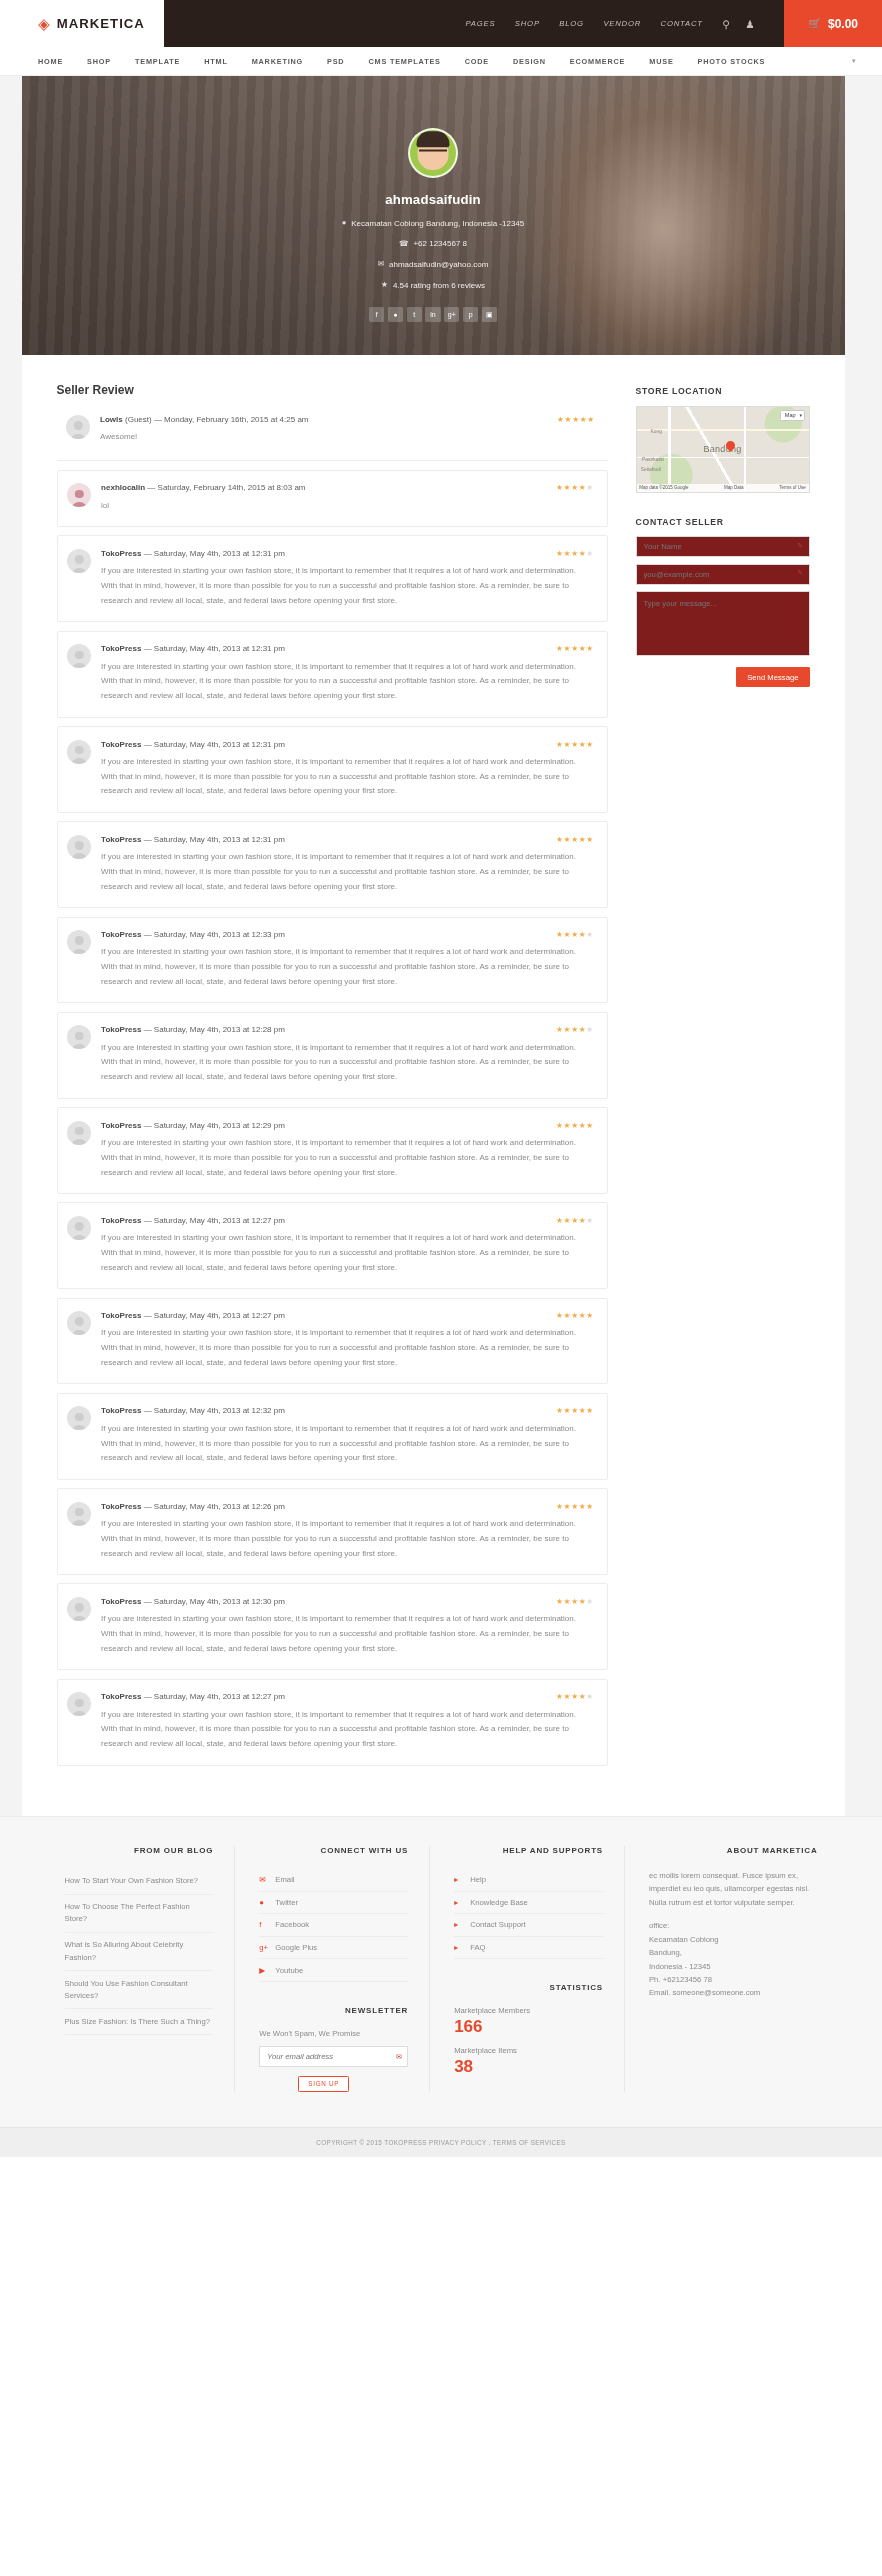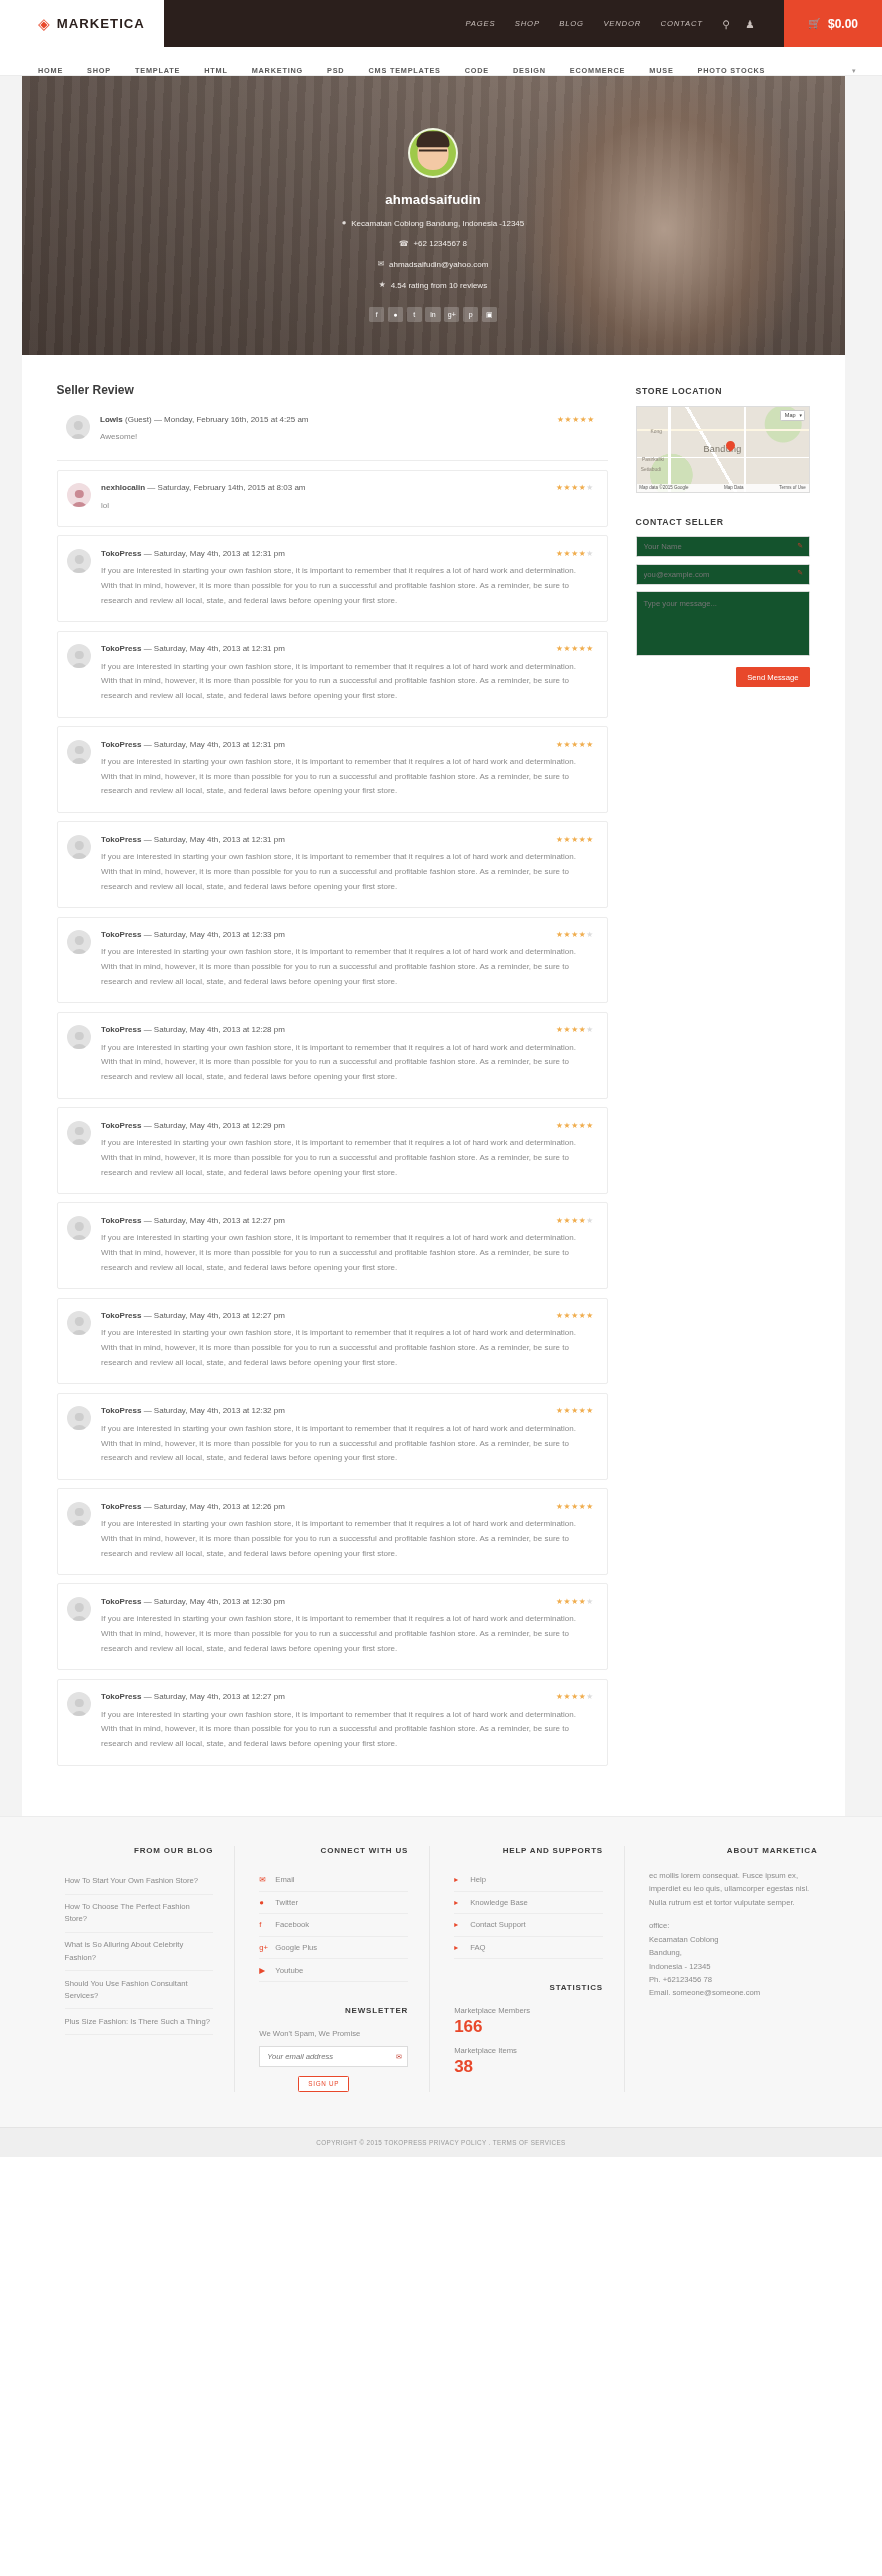--- a/index.html
+++ b/index.html
@@ -67,21 +67,21 @@
     padding: 0 15.3px;
   }
   .cart-box .cart-ico { font-size: 10.5px; font-weight: normal; }
 
   
   .mainnav {
     height: 29px;
     background: #fff;
     border-bottom: 0.7px solid #ececec;
     display: flex;
-    align-items: flex-end;
+    align-items: center;
     padding-left: 38px;
     gap: 24px;
     position: relative;
   }
   .mainnav a {
     color: #5a5a5a;
     font-size: 7.3px;
     letter-spacing: 0.8px;
     text-decoration: none;
     font-weight: bold;
@@ -345,21 +345,21 @@
     display: flex;
     justify-content: space-between;
     padding: 1.4px 2.8px;
   }
 
   .field {
     width: 100%;
     height: 21px;
     border: 0.7px solid #dcdcdc;
     border-radius: 1.4px;
-    background: #14532d;
+    background: #7f1d1d;
     font-size: 7.7px;
     color: #a5a5a5;
     padding: 0 18px 0 7px;
     margin-bottom: 6.3px;
     font-family: "Liberation Sans", sans-serif;
     position: relative;
   }
   .field-wrap { position: relative; }
   .field-ico {
     position: absolute;
@@ -528,21 +528,21 @@
       <div class="meta-line">
         <span class="meta-ico">☎</span>
         <span>+62 1234567 8</span>
       </div>
       <div class="meta-line">
         <span class="meta-ico">✉</span>
         <span>ahmadsaifudin@yahoo.com</span>
       </div>
       <div class="meta-line">
         <span class="meta-ico">★</span>
-        <span>4.54 rating from 10 reviews</span>
+        <span>4.54 rating from 6 reviews</span>
       </div>
       <div class="socials">
         <span class="soc">f</span>
         <span class="soc">●</span>
         <span class="soc">t</span>
         <span class="soc">in</span>
         <span class="soc">g+</span>
         <span class="soc">p</span>
         <span class="soc">▣</span>
       </div>

